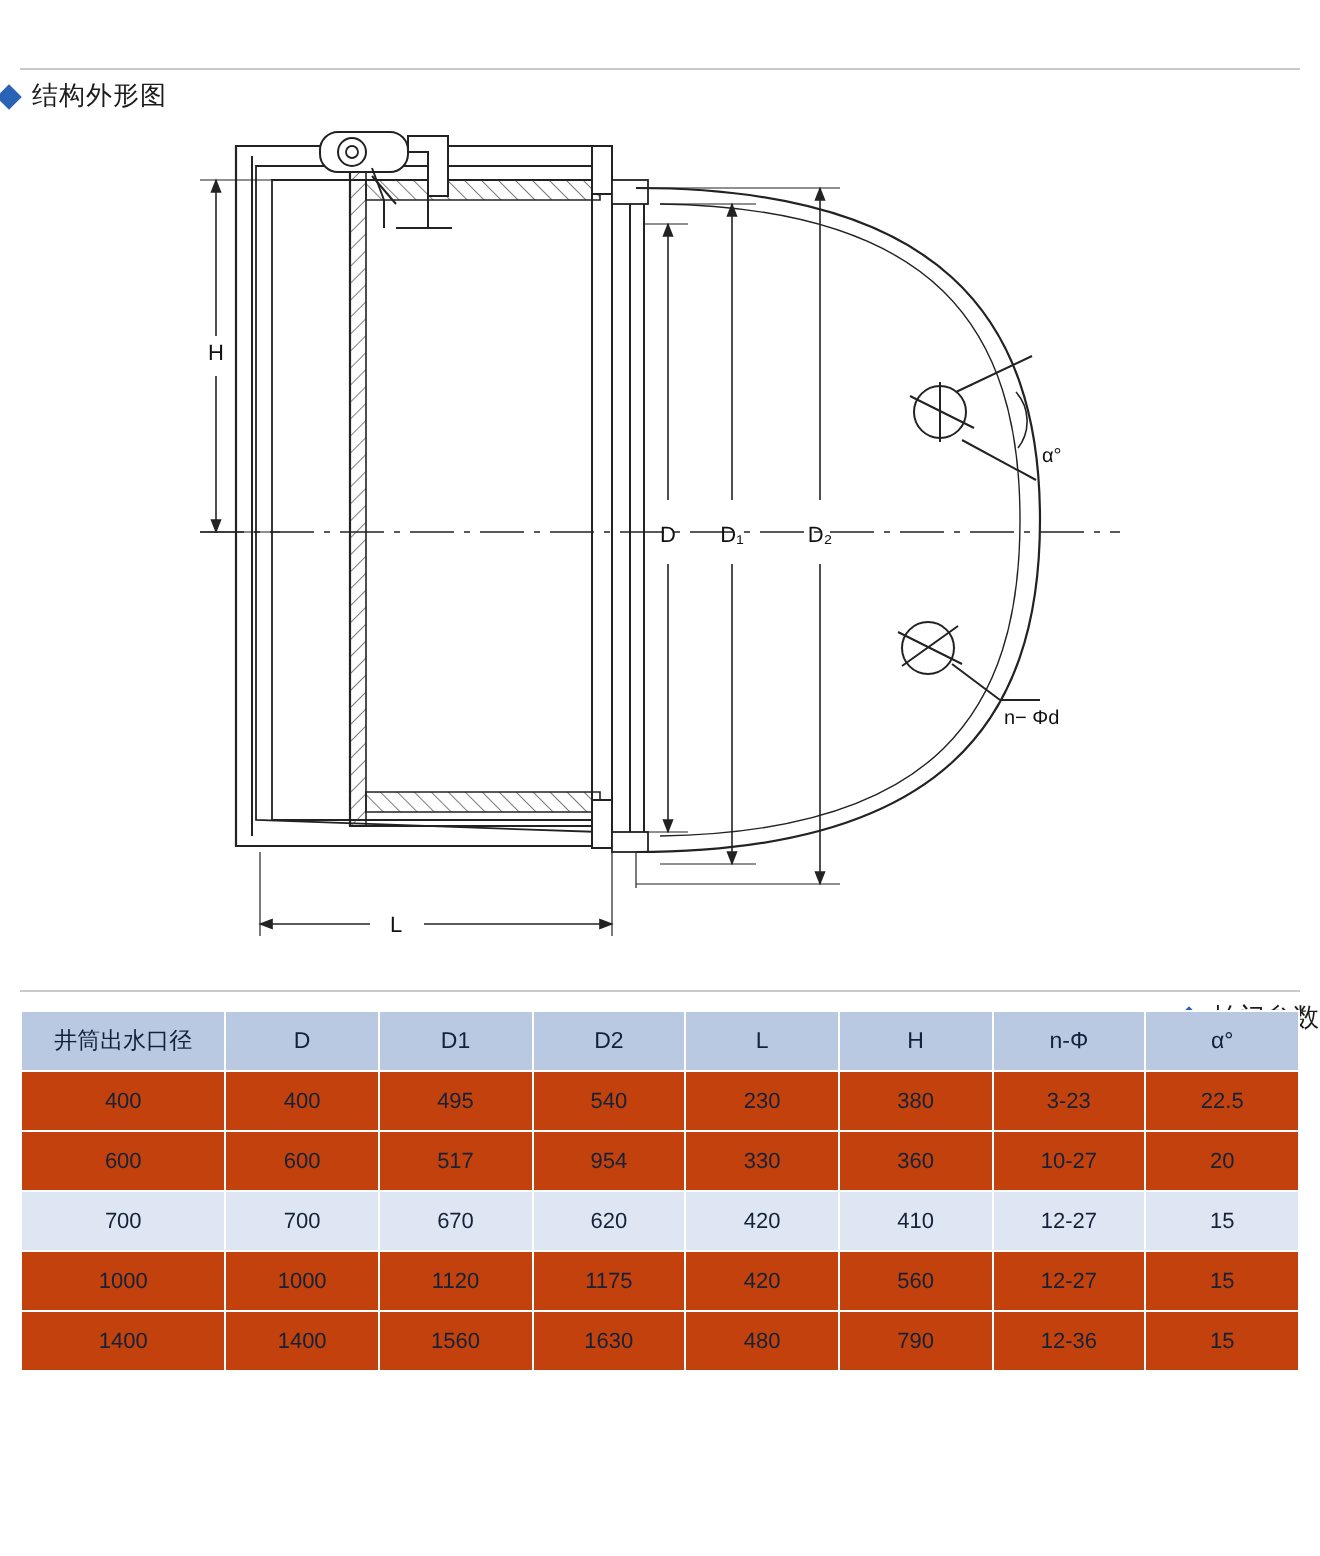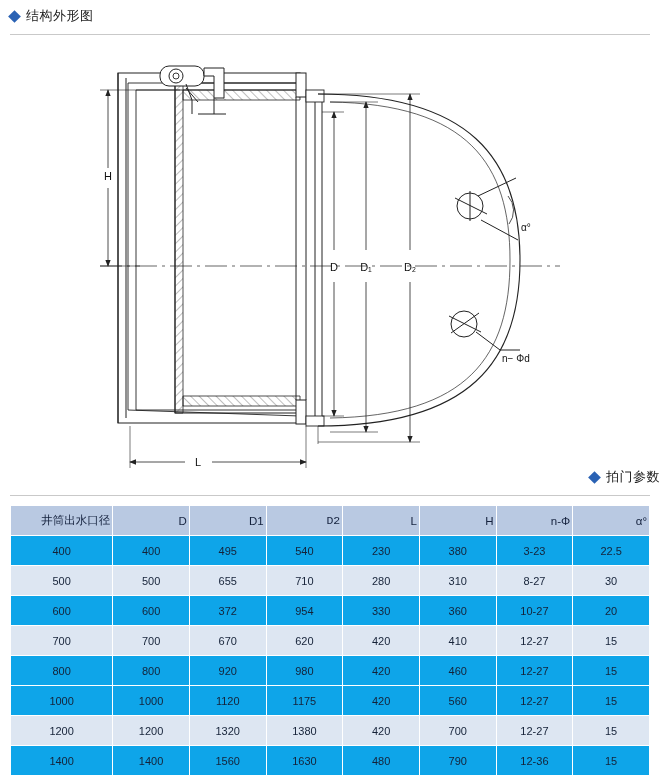--- a/index.html
+++ b/index.html
@@ -12,21 +12,21 @@
     height: 778px;
     font-family: "Liberation Sans", sans-serif;
     color: #1a1a1a;
     position: relative;
     overflow: hidden;
   }
   .section-head {
     display: flex;
     align-items: center;
     gap: 7px;
-    padding-left: 10px;
+    margin-top: 32px;
   }
   .section-head .diamond {
     width: 9px;
     height: 9px;
     background: #2a62b4;
     transform: rotate(45deg);
     display: inline-block;
     flex: 0 0 auto;
   }
   .section-head .title {
@@ -66,23 +66,22 @@
     border: 1px solid #ffffff;
     text-align: center;
     height: 29px;
     padding: 0 2px;
     font-weight: normal;
   }
   table.params th {
     background: #b9c9e2;
     color: #14213d;
     font-size: 11.5px;
-    text-align: right;
-  }
-  table.params tr.odd td { background: #0ea5e9; }
+  }
+  table.params tr.odd td { background: #c2410c; }
   table.params tr.even td { background: #dde6f2; }
   table.params td { color: #152238; }
 </style>
 </head>
 <body>
 
 <div class="section-head" id="head1">
   <span class="diamond"></span>
   <span class="title">结构外形图</span>
 </div>
@@ -204,98 +203,68 @@
 </div>
 <div class="head-rule" style="position:absolute; top:489px; left:0; right:0;"></div>
 
 <div class="table-wrap">
   <table class="params">
     <thead>
       <tr id="thead-row">
           <th style="width: 16%;">井筒出水口径</th>
           <th style="width: 12%;">D</th>
           <th style="width: 12%;">D1</th>
-          <th style="width: 12%; font-family: Liberation Mono, monospace;">D2</th>
+          <th style="width: 12%;">D2</th>
           <th style="width: 12%;">L</th>
           <th style="width: 12%;">H</th>
           <th style="width: 12%; margin-top: 47px;">n-Φ</th>
           <th style="width: 12%;">α°</th>
         </tr>
     </thead>
     <tbody id="tbody">
         <tr class="odd">
           <td>400</td>
           <td>400</td>
           <td>495</td>
           <td>540</td>
           <td>230</td>
           <td>380</td>
           <td>3-23</td>
           <td>22.5</td>
         </tr>
-        <tr class="even">
-          <td>500</td>
-          <td>500</td>
-          <td>655</td>
-          <td>710</td>
-          <td>280</td>
-          <td>310</td>
-          <td>8-27</td>
-          <td>30</td>
-        </tr>
         <tr class="odd">
           <td>600</td>
           <td>600</td>
-          <td>372</td>
+          <td>517</td>
           <td>954</td>
           <td>330</td>
           <td>360</td>
           <td>10-27</td>
           <td>20</td>
         </tr>
         <tr class="even">
           <td>700</td>
           <td>700</td>
           <td>670</td>
           <td>620</td>
           <td>420</td>
           <td>410</td>
           <td>12-27</td>
           <td>15</td>
         </tr>
         <tr class="odd">
-          <td>800</td>
-          <td>800</td>
-          <td>920</td>
-          <td>980</td>
-          <td>420</td>
-          <td>460</td>
-          <td>12-27</td>
-          <td>15</td>
-        </tr>
-        <tr class="odd">
           <td>1000</td>
           <td>1000</td>
           <td>1120</td>
           <td>1175</td>
           <td>420</td>
           <td>560</td>
           <td>12-27</td>
           <td>15</td>
         </tr>
-        <tr class="even">
-          <td>1200</td>
-          <td>1200</td>
-          <td>1320</td>
-          <td>1380</td>
-          <td>420</td>
-          <td>700</td>
-          <td>12-27</td>
-          <td>15</td>
-        </tr>
         <tr class="odd">
           <td>1400</td>
           <td>1400</td>
           <td>1560</td>
           <td>1630</td>
           <td>480</td>
           <td>790</td>
           <td>12-36</td>
           <td>15</td>
         </tr>

